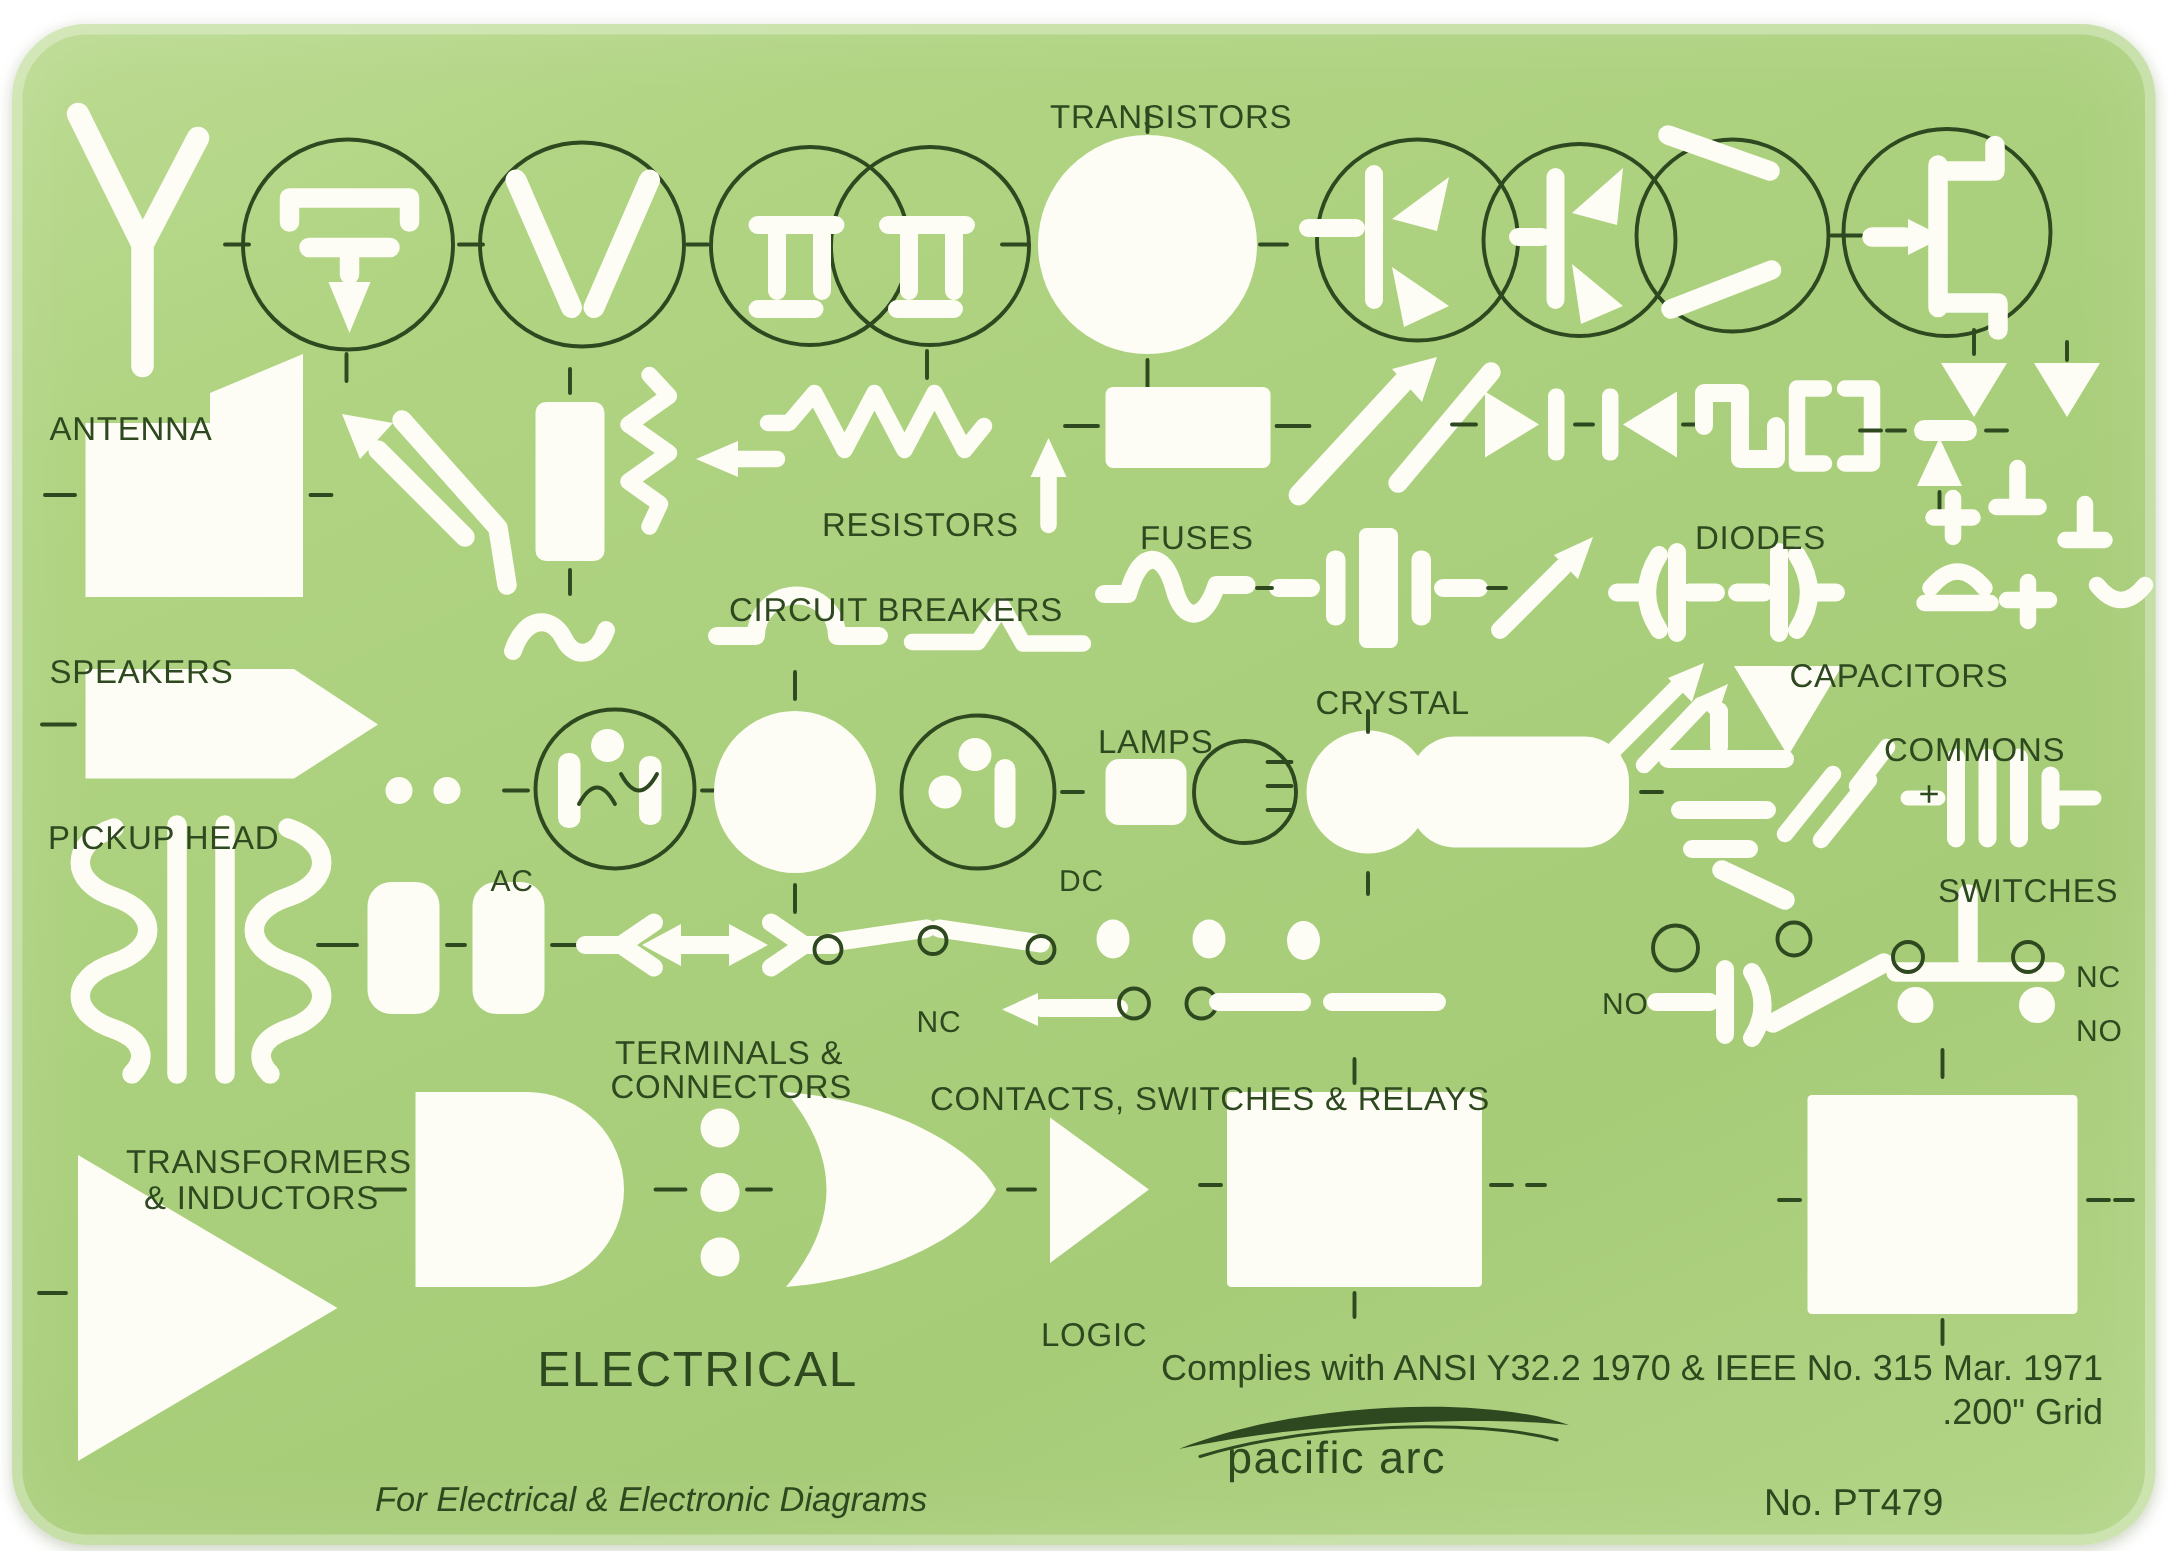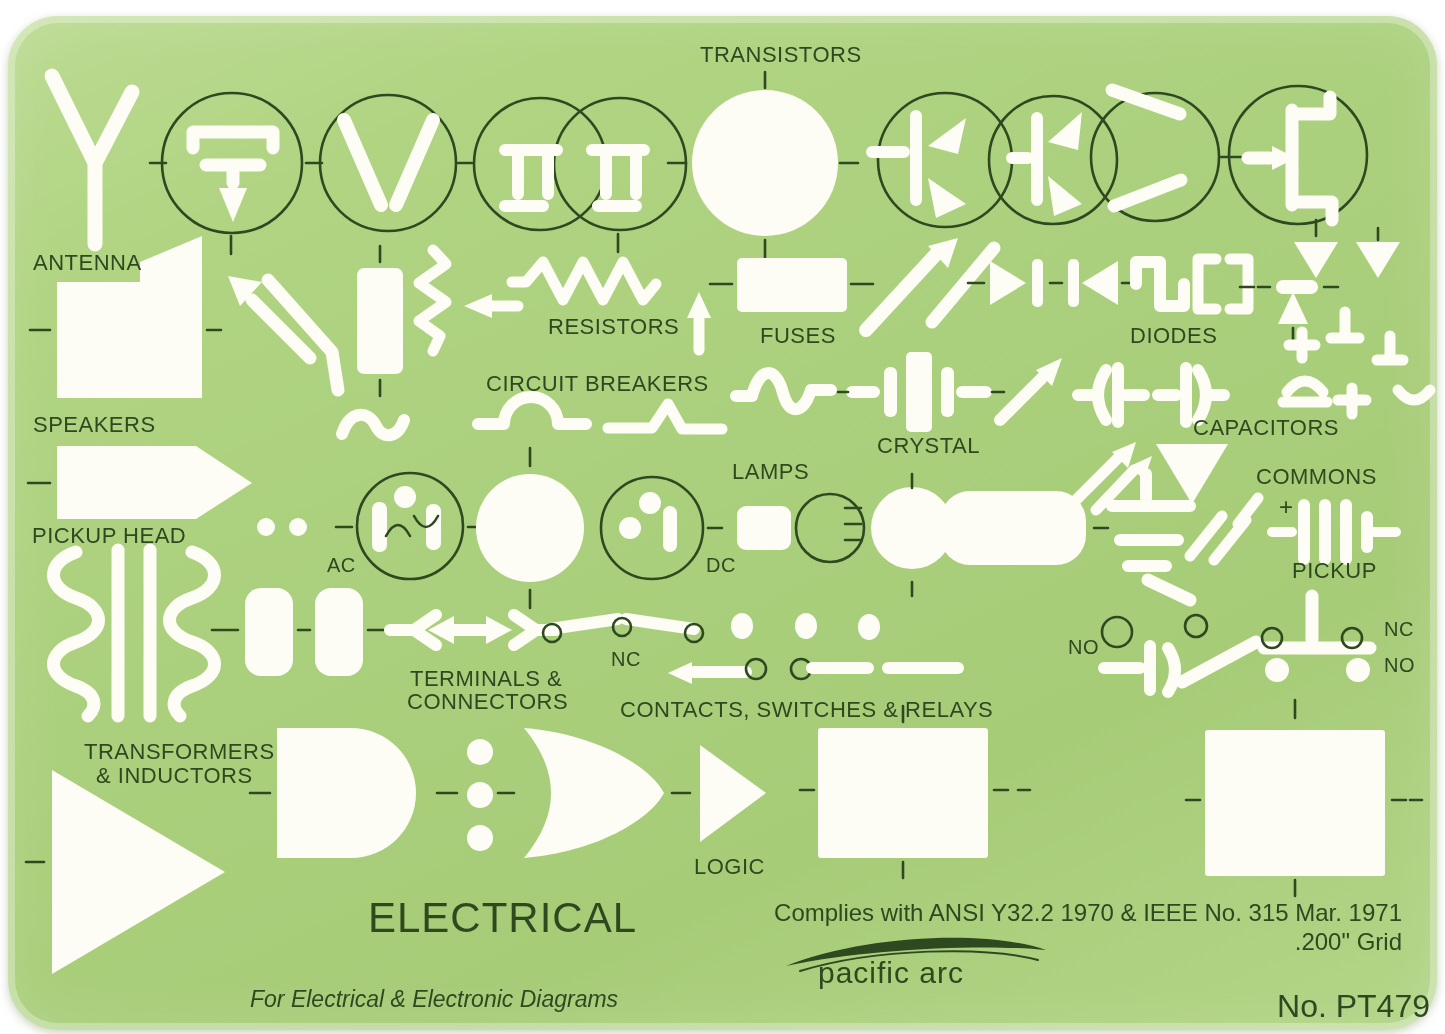--- a/index.html
+++ b/index.html
@@ -18,32 +18,32 @@
     background:linear-gradient(155deg,#bcdb92 0%,#b0d482 18%,#abd07d 45%,#a7cc78 72%,#b2d587 100%);
     box-shadow:inset 0 0 0 7px rgba(255,255,255,0.30),
                inset 0 0 60px rgba(255,255,255,0.14),
                0 3px 10px rgba(110,130,80,0.35);
   }
   svg.cutouts{position:absolute;left:0;top:0;width:1445px;height:1034px;pointer-events:none;}
   .cutouts .w{stroke:var(--cut);fill:none;stroke-linecap:round;stroke-linejoin:round;}
   .cutouts .wf{fill:var(--cut);stroke:none;}
   .cutouts .d{stroke:var(--ink);fill:none;stroke-width:2.6;stroke-linecap:round;}
   .cutouts .dc{stroke:var(--ink);fill:none;stroke-width:2.6;}
-  .lbl{position:absolute;color:var(--ink);font-size:22px;letter-spacing:0.5px;white-space:nowrap;}
+  .lbl{position:absolute;color:var(--ink);font-size:22px;letter-spacing:0.5px;white-space:nowrap;margin-top:23px;}
   .lbl.small{font-size:20px;}
-  .footer-title{position:absolute;left:267px;width:370px;text-align:right;color:var(--ink);
-    font-size:42px;letter-spacing:1px;white-space:nowrap;}
+  .footer-title{position:absolute;left:280px;width:370px;text-align:center;color:var(--ink);
+    font-size:33px;letter-spacing:1px;white-space:nowrap;}
   .subtitle{position:absolute;left:250px;width:430px;text-align:left;color:var(--ink);
     font-size:23px;white-space:nowrap;font-style:italic;}
   .compliance{position:absolute;left:770px;width:632px;text-align:right;color:var(--ink);
     font-size:24px;white-space:nowrap;}
   .brand{position:absolute;left:818px;top:956px;color:var(--ink);font-size:30px;
     letter-spacing:1px;white-space:nowrap;}
-  .partno{position:absolute;left:1248px;top:988px;width:182px;text-align:right;color:var(--ink);
-    font-size:32px;white-space:nowrap;}
+  .partno{position:absolute;left:1176px;top:988px;width:182px;color:var(--ink);
+    font-size:25px;white-space:nowrap;}
 </style>
 </head>
 <body>
 
 <div class="scene">
   <div class="template"></div>
 
   <svg class="cutouts" viewBox="0 0 1445 1034" aria-hidden="true">
 
     <g>
@@ -260,21 +260,21 @@
   <span class="lbl" style="left:84px;top:739px">TRANSFORMERS</span>
   <span class="lbl" style="left:96px;top:763px">&amp; INDUCTORS</span>
   <span class="lbl" style="left:548px;top:314px">RESISTORS</span>
   <span class="lbl" style="left:486px;top:371px">CIRCUIT BREAKERS</span>
   <span class="lbl" style="left:760px;top:323px">FUSES</span>
   <span class="lbl" style="left:877px;top:433px">CRYSTAL</span>
   <span class="lbl" style="left:1130px;top:323px">DIODES</span>
   <span class="lbl" style="left:1193px;top:415px">CAPACITORS</span>
   <span class="lbl" style="left:1256px;top:464px">COMMONS</span>
   <span class="lbl" style="left:1279px;top:493px;font-size:24px">+</span>
-  <span class="lbl" style="left:1292px;top:558px">PICKUP</span>
+  <span class="lbl" style="left:1292px;top:558px">SWITCHES</span>
   <span class="lbl" style="left:732px;top:459px">LAMPS</span>
   <span class="lbl small" style="left:327px;top:554px">AC</span>
   <span class="lbl small" style="left:706px;top:554px">DC</span>
   <span class="lbl small" style="left:611px;top:648px">NC</span>
   <span class="lbl small" style="left:1068px;top:636px">NO</span>
   <span class="lbl small" style="left:1384px;top:618px">NC</span>
   <span class="lbl small" style="left:1384px;top:654px">NO</span>
   <span class="lbl" style="left:410px;top:666px">TERMINALS &amp;</span>
   <span class="lbl" style="left:407px;top:689px">CONNECTORS</span>
   <span class="lbl" style="left:620px;top:697px">CONTACTS, SWITCHES &amp; RELAYS</span>

